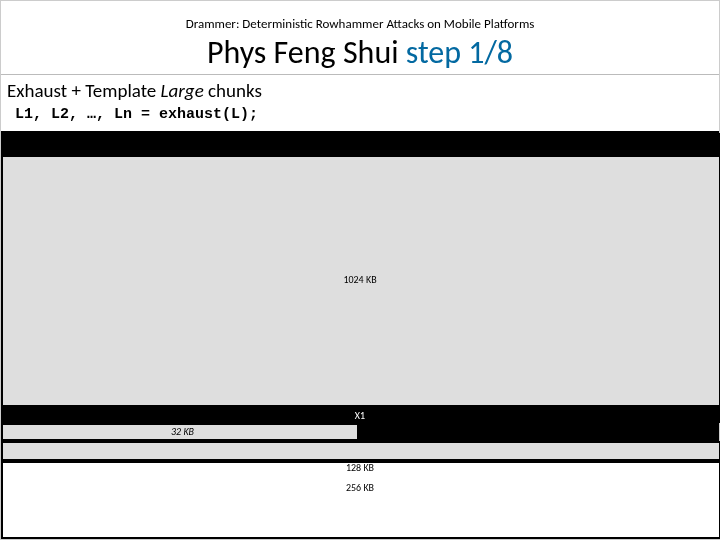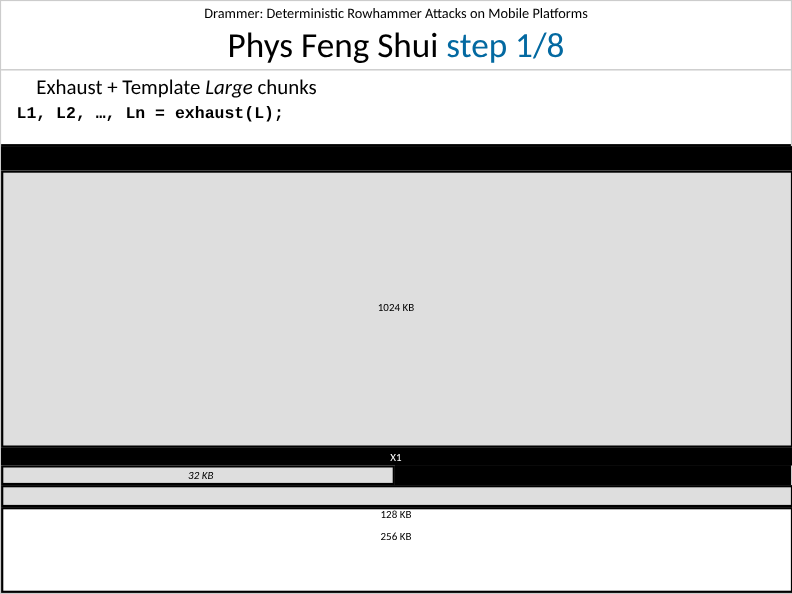--- a/index.html
+++ b/index.html
@@ -1,22 +1,22 @@
 <!DOCTYPE html>
 <html><head>
 <meta charset="utf-8">
 <style>
   * { box-sizing: border-box; margin: 0; padding: 0; }
   html, body { width: 720px; height: 540px; font-family: Calibri, Arial, sans-serif; background: #fff; overflow: hidden; }
   .slide { position: relative; width: 720px; height: 540px; border: 1px solid #ccc; }
-  .hdr-line { font-size: 13px; text-align: center; padding-top: 4px; color: #000; }
+  .hdr-line { font-size: 13px; text-align: center; padding-top: 15px; color: #000; }
   .title { font-size: 32px; text-align: center; margin-top: 2px; }
   .title .gray { color: #0369a1; }
   .title-rule { border: none; border-top: 1px solid #bbb; margin: 2px 0 4px 0; }
-  .subtitle { font-size: 19px; padding-left: 32px; color: #000; }
+  .subtitle { font-size: 19px; padding-left: 6px; color: #000; }
   .subtitle .ital { font-style: italic; }
   .code { font-family: "Courier New", monospace; font-weight: bold; font-size: 15px; padding: 4px 0 4px 14px; }
   .diagram { position: absolute; left: 0; right: 0; top: 130px; height: 410px; border-top: 2px solid #000; }
   .bar { position: absolute; border: 2px solid #000; background: #dedede; }
   .bar-label { position: absolute; font-size: 10px; color: #000; white-space: nowrap; }
   .center-x { left: 50%; transform: translateX(-50%); }
 </style>
 </head>
 <body>
 

